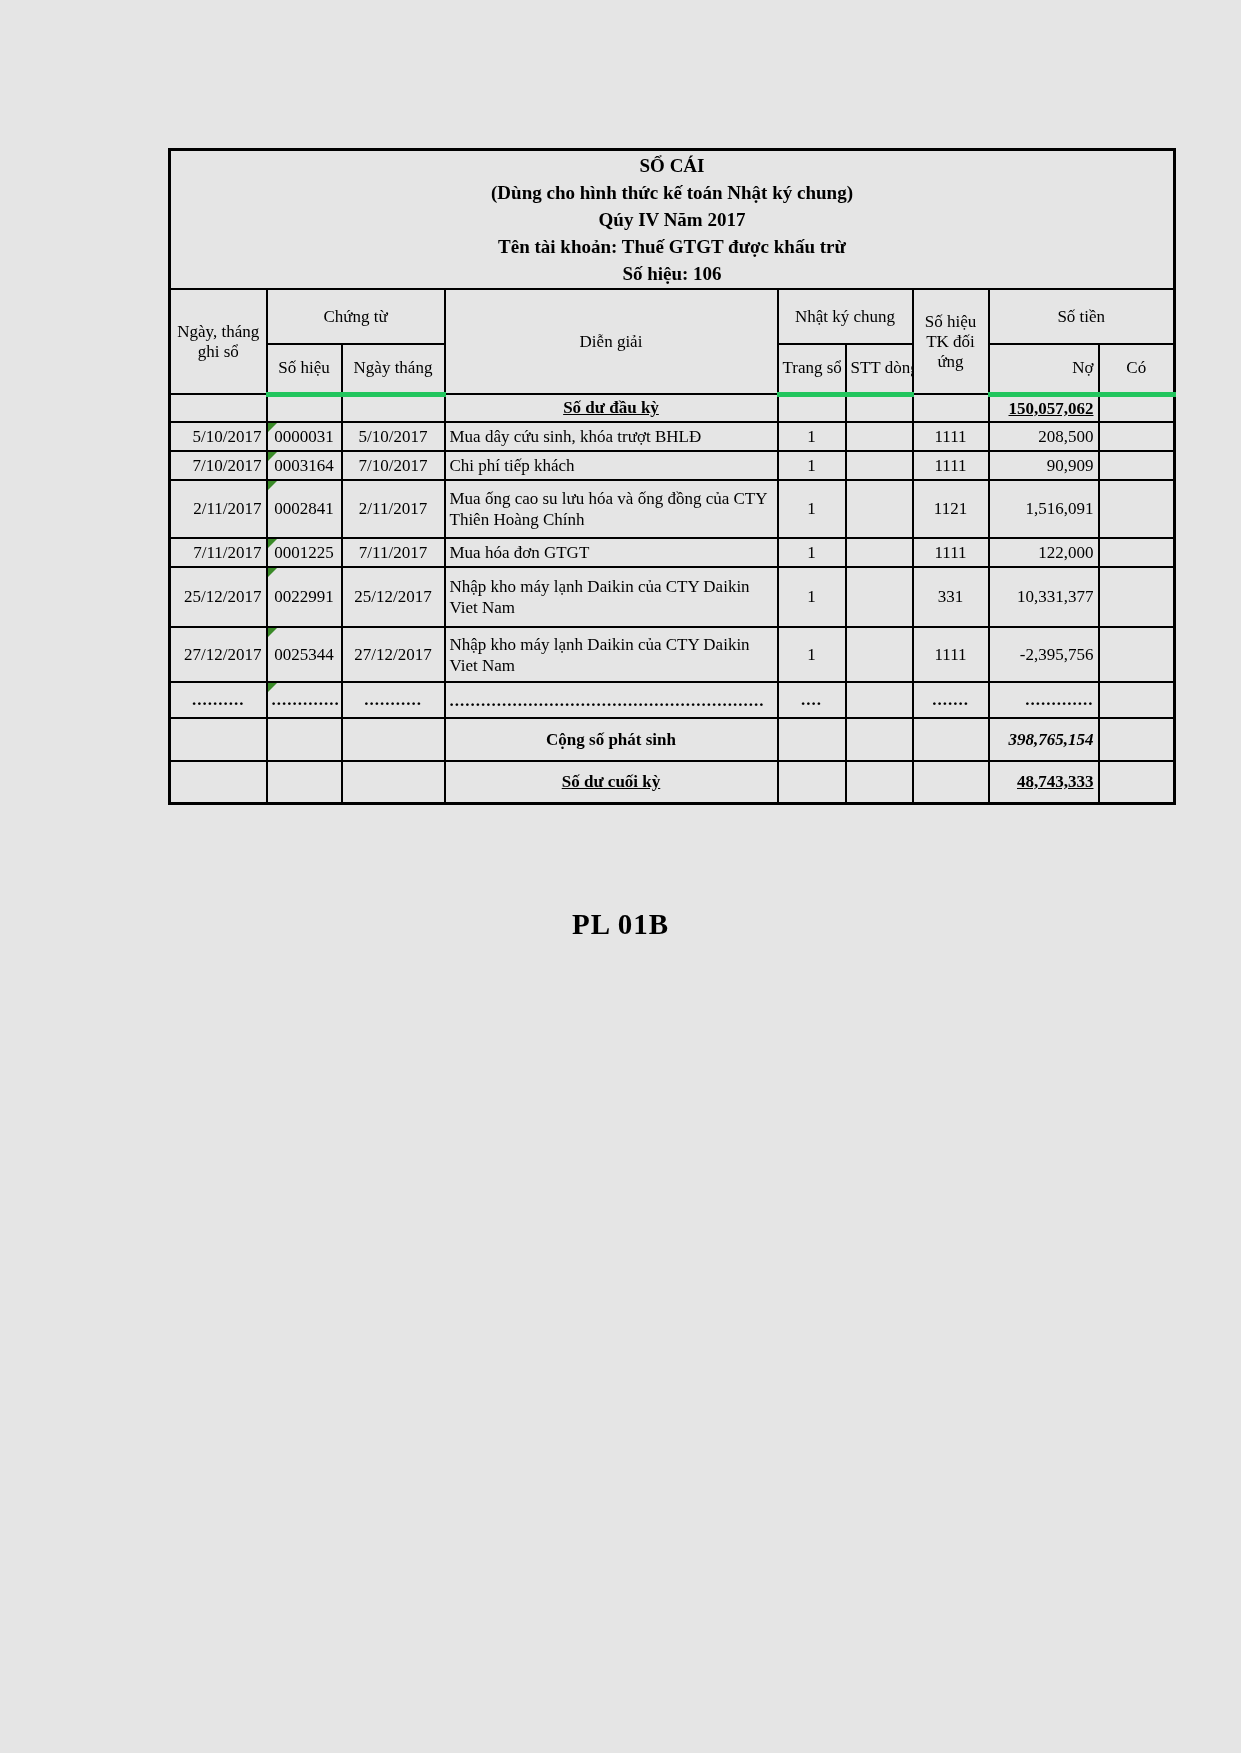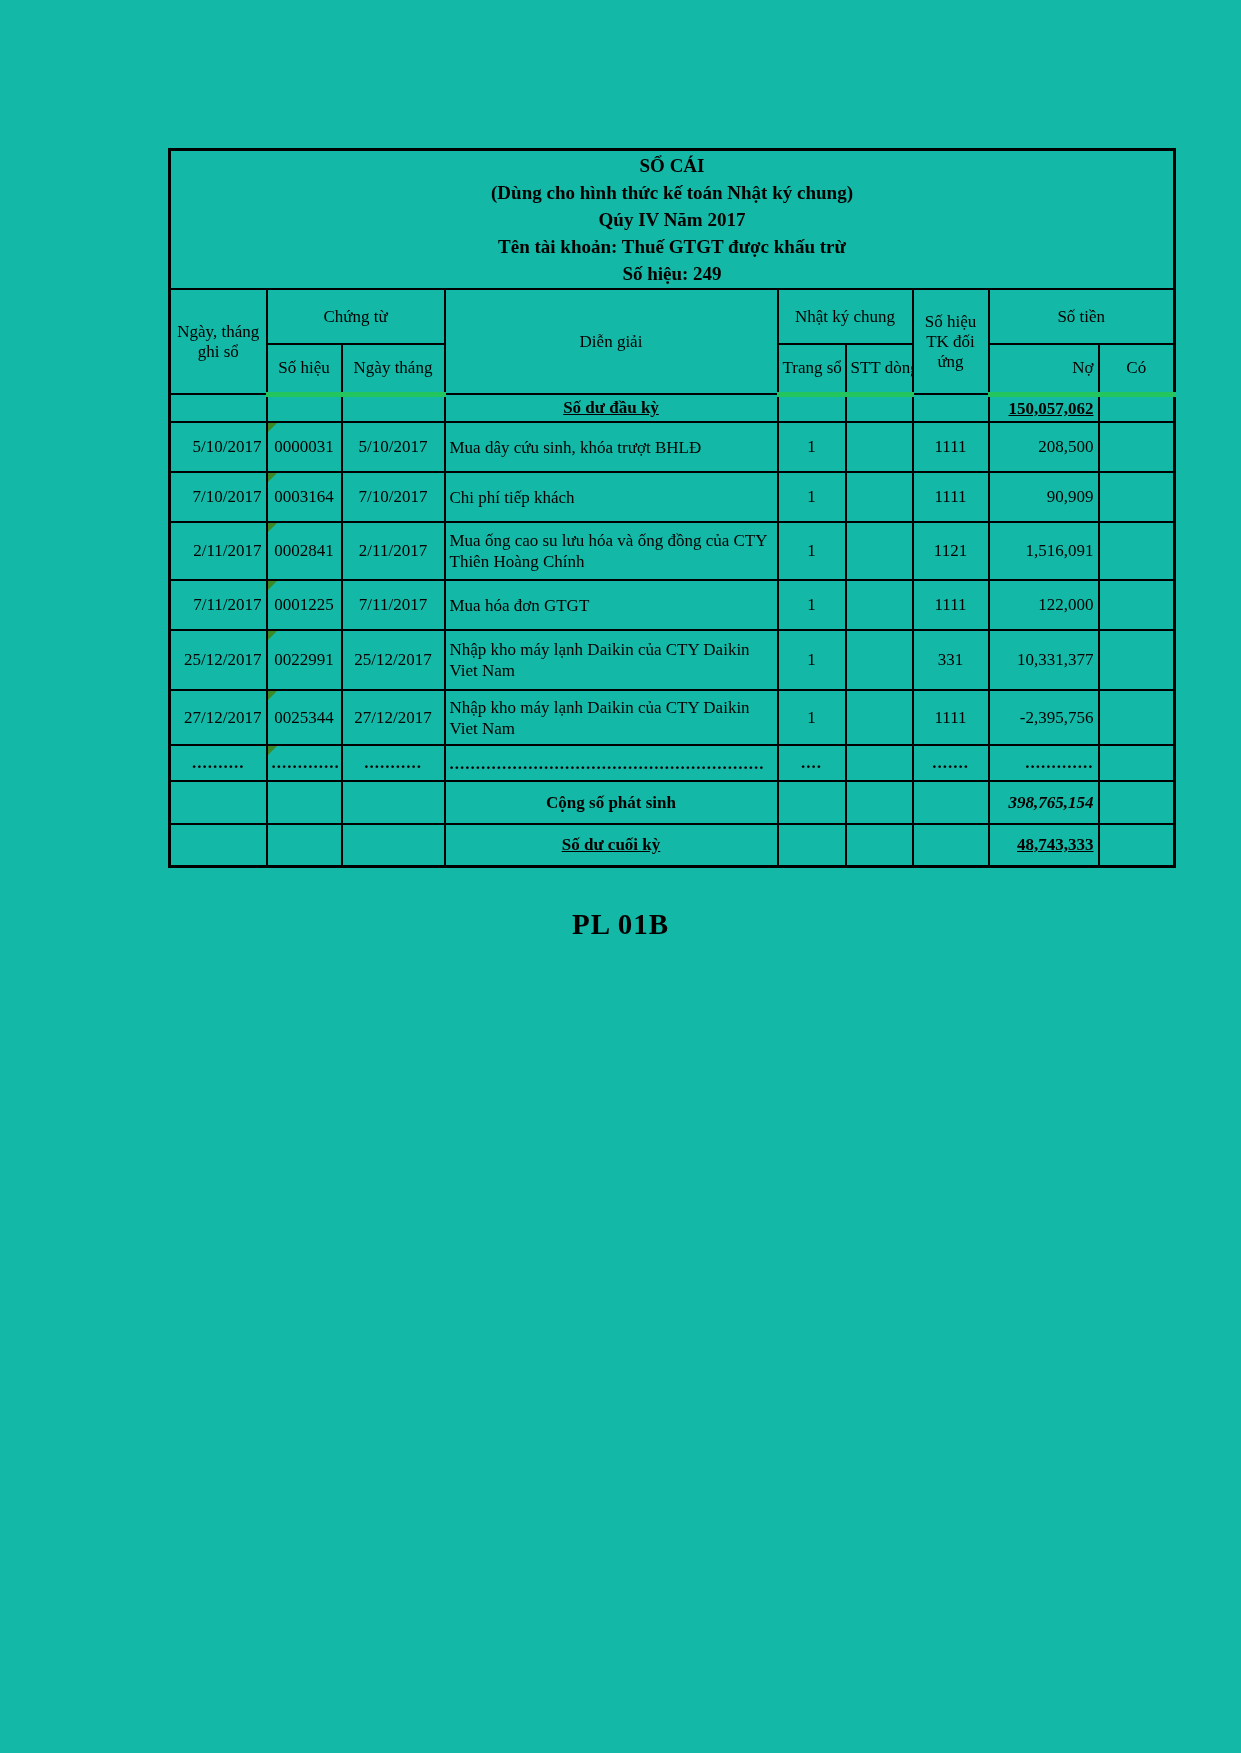--- a/index.html
+++ b/index.html
@@ -1,19 +1,19 @@
 <!DOCTYPE html>
 <html><head>
 <meta charset="utf-8">
 <style>
   html,body{margin:0;padding:0;background:#fff;}
   .page{
     position:relative;
     width:1241px;height:1753px;
-    background:#14b8a6;
+    background:#e5e5e5;
     font-family:"Liberation Serif","DejaVu Serif",serif;
     color:#000;
   }
   .ledger-wrap{
     position:absolute;left:168px;top:148px;width:1005px;
   }
   table.ledger{
     border-collapse:collapse;
     table-layout:fixed;
     width:1005px;
@@ -32,21 +32,21 @@
     text-align:center;padding:8px 0 6px 0;
   }
   .tline{font-weight:bold;font-size:19px;line-height:27px;}
   
   thead td{text-align:center;}
   tr.subhead td{border-bottom:5px solid #22c55e;}
   td.nowrap{white-space:nowrap;padding-left:1px;padding-right:1px;}
   
   tbody td{border-top-width:3px;border-bottom-width:3px;}
   tr.h-open{height:28px;}
-  tr.h40{height:50px;}
+  tr.h40{height:29px;}
   tr.h58{height:58px;}
   tr.h60{height:60px;}
   tr.h55{height:55px;}
   tr.h36{height:36px;}
   tr.h35{height:43px;}
   tr.h42{height:42px;}
   td.date{text-align:right;padding-right:8px;}
   td.ctr{text-align:center;margin-top:16px;}
   td.desc{text-align:left;padding-left:6px;line-height:21px;}
   td.num{text-align:right;padding-right:4px;}
@@ -91,21 +91,21 @@
           <col style="width:76px">
       </colgroup>
 
       <thead>
         <tr>
           <td class="titlecell" colspan="9">
             <div class="tline">SỔ CÁI</div>
             <div class="tline">(Dùng cho hình thức kế toán Nhật ký chung)</div>
             <div class="tline">Qúy IV Năm 2017</div>
             <div class="tline">Tên tài khoản: Thuế GTGT được khấu trừ</div>
-            <div class="tline">Số hiệu: 249</div>
+            <div class="tline">Số hiệu: 106</div>
           </td>
         </tr>
         <tr style="height:55px;">
           <td rowspan="2">Ngày, tháng ghi sổ</td>
           <td colspan="2">Chứng từ</td>
           <td rowspan="2">Diễn giải</td>
           <td colspan="2">Nhật ký chung</td>
           <td rowspan="2">Số hiệu TK đối ứng</td>
           <td colspan="2">Số tiền</td>
         </tr>

